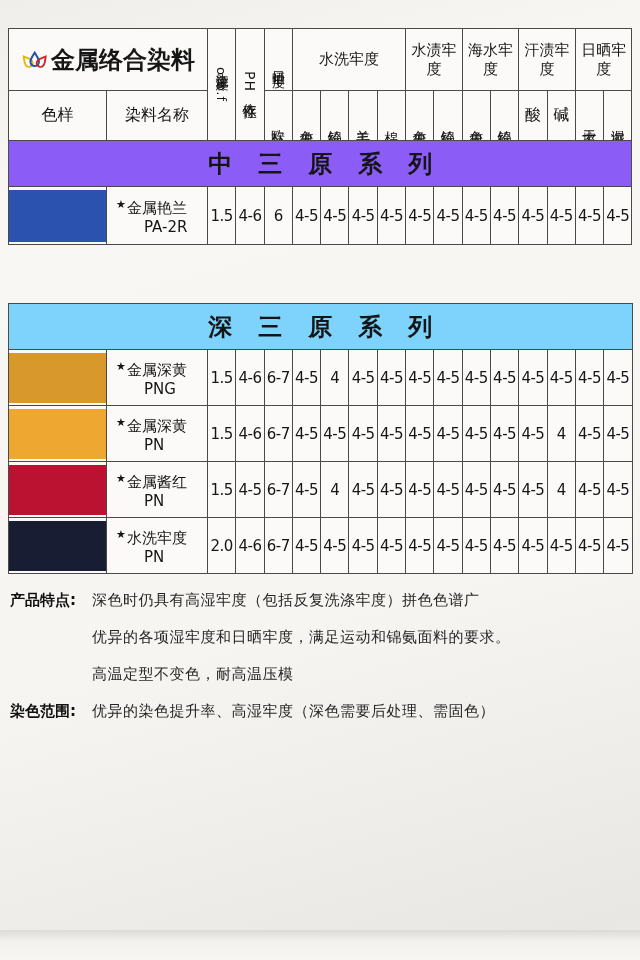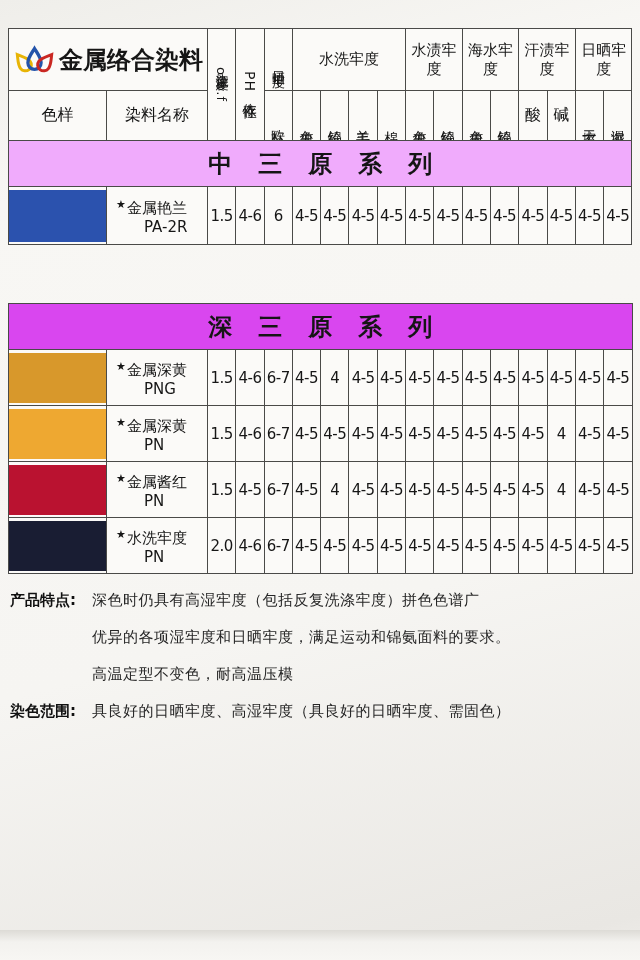--- a/index.html
+++ b/index.html
@@ -22,21 +22,21 @@
   table { border-collapse:collapse; table-layout:fixed; width:100%; }
   td { border:1px solid #4a4a48; text-align:center; vertical-align:middle;
        font-size:15px; color:#161616; background:#fbfaf8; overflow:hidden; }
 
   tr.h1 td { height:62px; }
   tr.h2 td { height:50px; }
   tr.banner td { height:46px; }
   tr.data td { height:58px; }
   #table2 tr.data td { height:56px; }
 
-  .title-cell { padding:2px 4px; }
+  .title-cell { padding:2px 12px; }
   .title-inner { display:flex; align-items:center; justify-content:center; gap:2px; }
   .brand-title { font-weight:bold; font-size:24px; letter-spacing:0px; white-space:nowrap; }
 
   .vtext { writing-mode:vertical-rl; text-orientation:mixed; display:inline-block;
            font-size:13px; letter-spacing:1px; line-height:1.05; }
   .vtext.big { font-size:14px; }
   .grp { font-size:15px; line-height:19px; padding:0 3px; word-break:break-all; }
   .hdr-label { font-size:16px; }
 
   .banner-cell { font-weight:bold; font-size:24px; letter-spacing:26px; padding-left:26px;
@@ -128,21 +128,21 @@
     <td><span class="vtext big">色变</span></td>
     <td><span class="vtext big">锦纶</span></td>
     <td><span class="vtext big">色变</span></td>
     <td><span class="vtext big">锦纶</span></td>
     <td><span class="hdr-label">酸</span></td>
     <td><span class="hdr-label">碱</span></td>
     <td><span class="vtext big">干擦</span></td>
     <td><span class="vtext big">湿擦</span></td>
   </tr>
   <tr class="banner">
-    <td colspan="17" class="banner-cell" style="background-color: #f0abfc; margin-left: 36px;">中三原系列</td>
+    <td colspan="17" class="banner-cell" style="background-color: #8b5cf6; margin-left: 36px;">中三原系列</td>
   </tr>
   <tr class="data">
     <td class="swatch-cell">
       <div class="swatch" style="background-color: rgb(43, 82, 174);"></div>
     </td>
     <td class="name-cell">
       <div><span class="star">★</span><span>金属艳兰</span></div>
       <div class="dye-code">PA-2R</div>
     </td>
     <td class="val">1.5</td>
@@ -181,21 +181,21 @@
         <col style="width:28.3px">
         <col style="width:28.3px">
         <col style="width:28.3px">
     <col style="width:28.3px">
         <col style="width:28.3px">
         <col style="width:28.3px">
         <col style="width:28.3px">
   </colgroup>
   <tbody>
         <tr class="banner">
-    <td colspan="17" class="banner-cell" style="background-color: #d946ef;">深三原系列</td>
+    <td colspan="17" class="banner-cell" style="background-color: #7dd3fc;">深三原系列</td>
   </tr>
 
   <tr class="data">
     <td class="swatch-cell">
       <div class="swatch" style="background-color: rgb(216, 152, 43);"></div>
     </td>
     <td class="name-cell">
       <div><span class="star">★</span><span>金属深黄</span></div>
       <div class="dye-code">PNG</div>
     </td>
@@ -299,18 +299,18 @@
     <span class="note-label">产品特点:</span>
     <div class="note-lines">
       <div>深色时仍具有高湿牢度（包括反复洗涤牢度）拼色色谱广</div>
       <div>优异的各项湿牢度和日晒牢度，满足运动和锦氨面料的要求。</div>
       <div>高温定型不变色，耐高温压模</div>
     </div>
   </div>
   <div class="note-row range">
     <span class="note-label">染色范围:</span>
     <div class="note-lines">
-      <div>具良好的日晒牢度、高湿牢度（具良好的日晒牢度、需固色）</div>
+      <div>优异的染色提升率、高湿牢度（深色需要后处理、需固色）</div>
     </div>
   </div>
 </div>
 
 <div class="bottom-edge"></div>
 
 </body></html>

